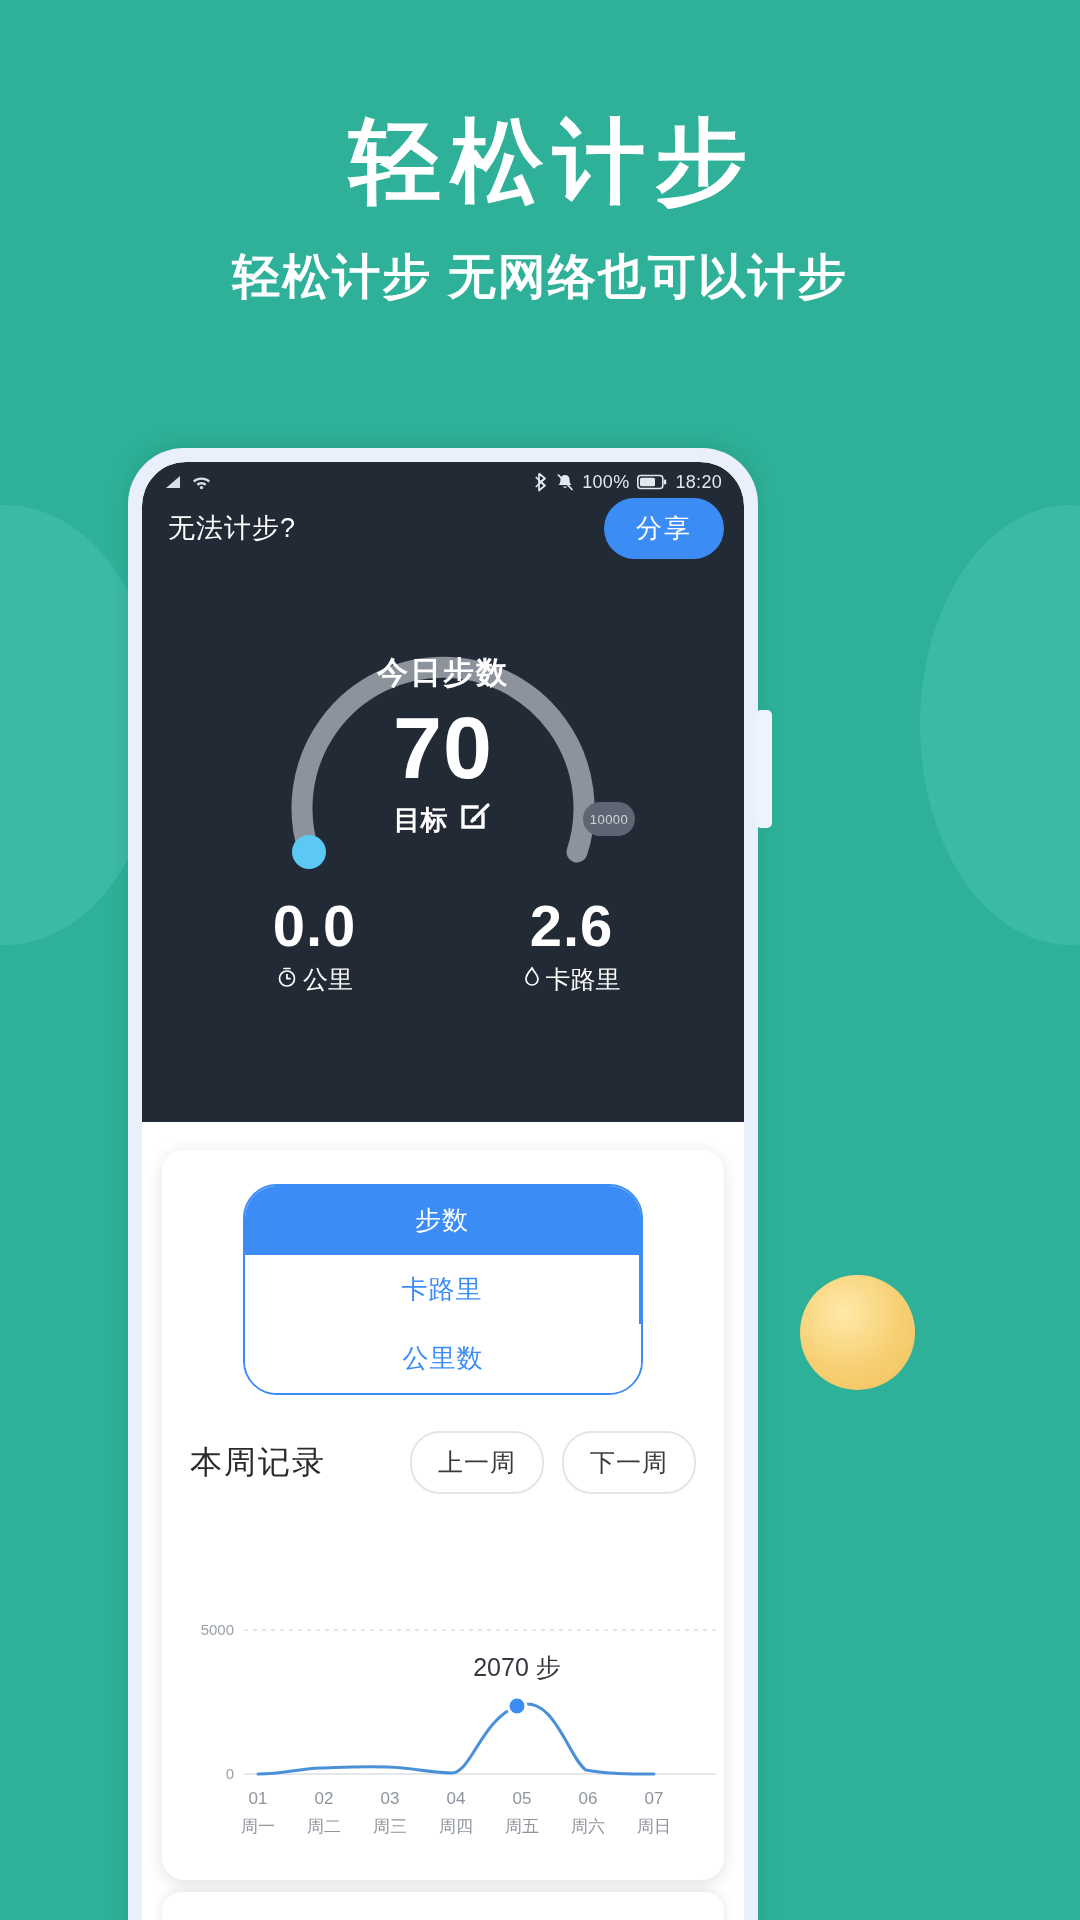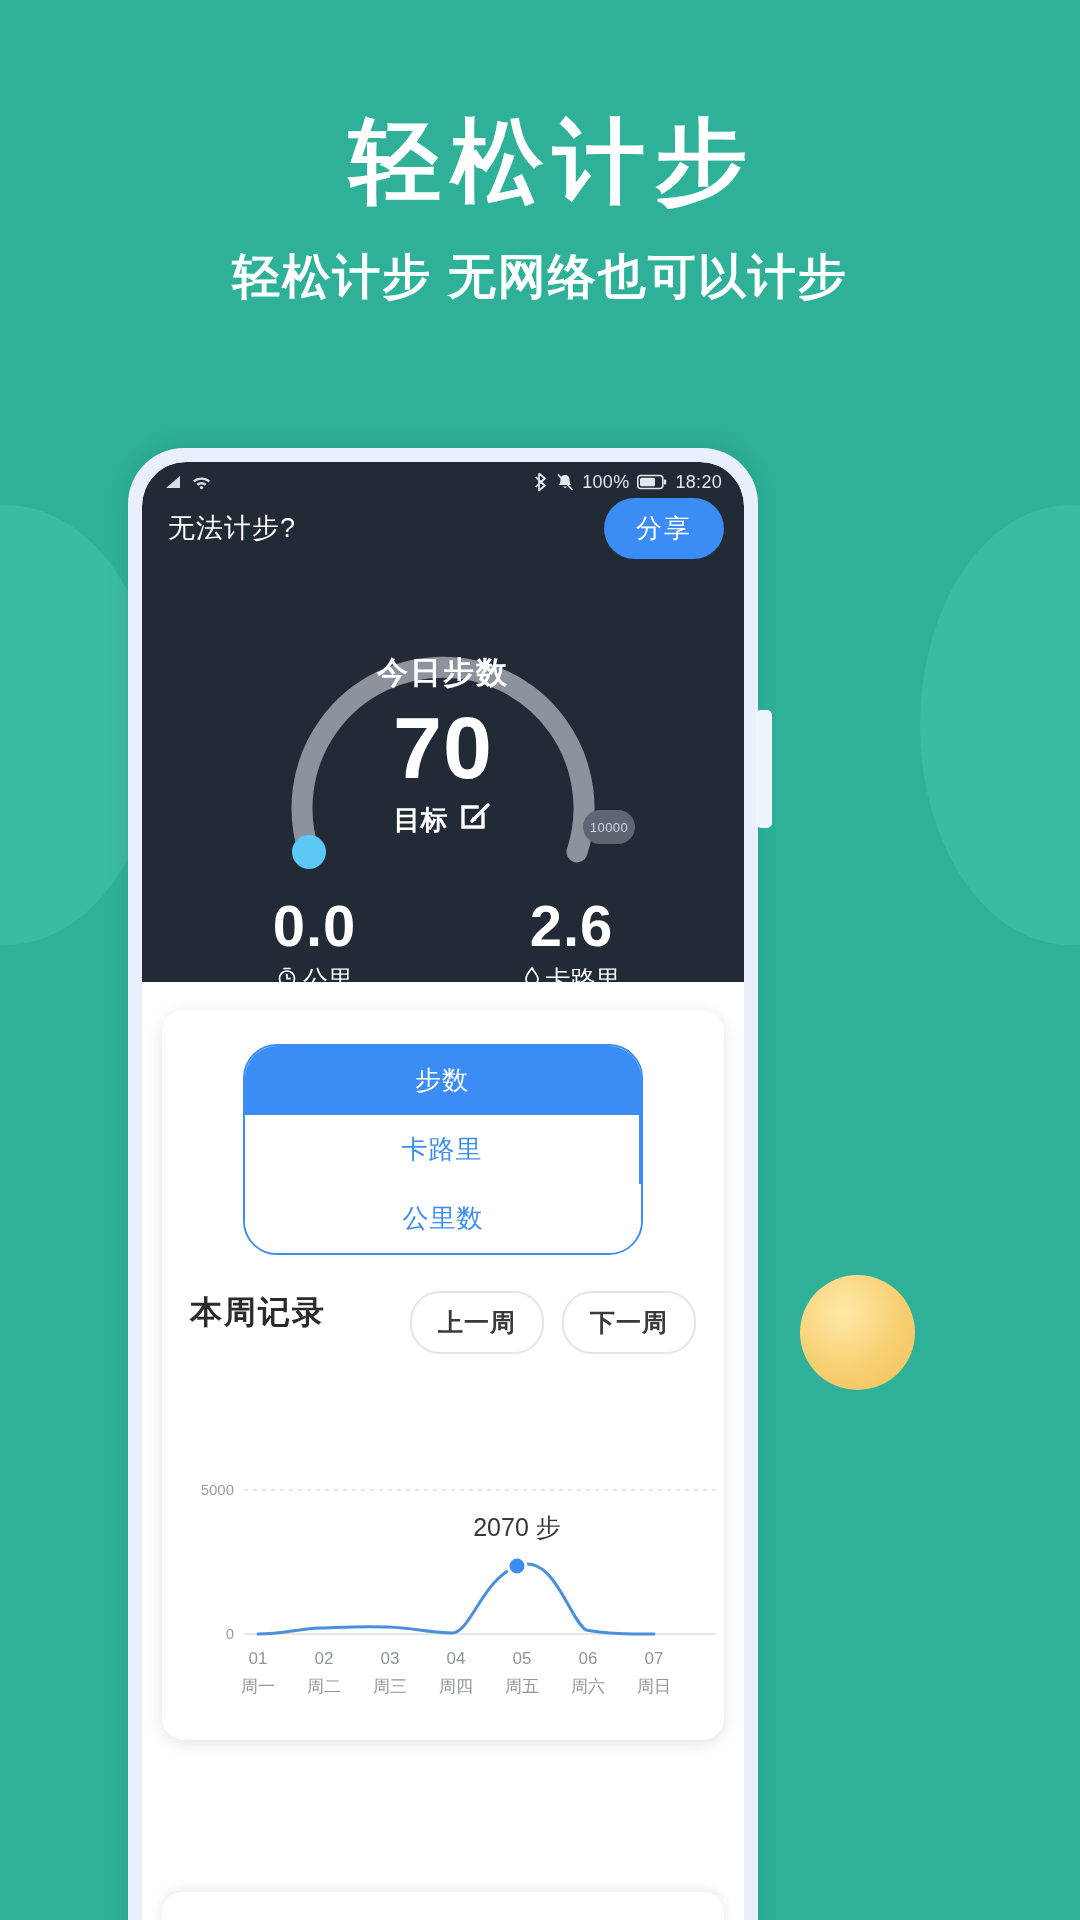--- a/index.html
+++ b/index.html
@@ -60,21 +60,21 @@
     width:602px; height:1486px;
     border-radius:44px 44px 0 0;
     overflow:hidden;
     background:#ffffff;
   }
 
   
   .hero {
     position:relative;
     background:#222a35;
-    height:520px;
+    height:660px;
     border-radius:44px 44px 0 0;
   }
   .statusbar {
     height:34px;
     display:flex; align-items:center;
     padding:6px 22px 0 22px;
     color:#d9dde4;
     font-size:17px;
   }
   .sb-left { display:flex; align-items:center; gap:7px; }
@@ -115,21 +115,21 @@
   }
   .ring-label { font-size:31px; font-weight:bold; letter-spacing:2px; }
   .ring-value { font-size:88px; font-weight:bold; line-height:1.08; margin-top:6px; letter-spacing:1px; }
   .ring-goal {
     margin-top:4px;
     display:flex; align-items:center; justify-content:center; gap:11px;
     font-size:27px; font-weight:bold;
   }
   .goal-badge {
     position:absolute;
-    right:18px; top:244px;
+    right:18px; top:236px;
     width:52px; height:34px;
     border-radius:18px;
     background:#5d6672;
     color:#cfd5de;
     font-size:13px;
     display:flex; align-items:center; justify-content:center;
     letter-spacing:.5px;
   }
 
   
@@ -170,24 +170,23 @@
     font-size:26px;
     color:#3c8cf5;
     border-right:2px solid #3c8cf5;
     background:#ffffff;
     letter-spacing:1px;
   }
   .tab:last-child { border-right:none; }
   .tab.active { background:#3c8cf5; color:#ffffff; }
 
   .card-head {
-    display:flex; align-items:flex-start;
+    display:flex; align-items:center;
     padding:0 28px;
     margin-top:36px;
-    font-weight:bold;
   }
   .card-title { font-size:32px; color:#2b2b2b; letter-spacing:2px; }
   .weekbtns { margin-left:auto; display:flex; gap:18px; }
   .weekbtn {
     border:2px solid #e3e5e9;
     border-radius:30px;
     padding:13px 26px;
     font-size:25px;
     color:#3a3a3a;
     background:#fff;

